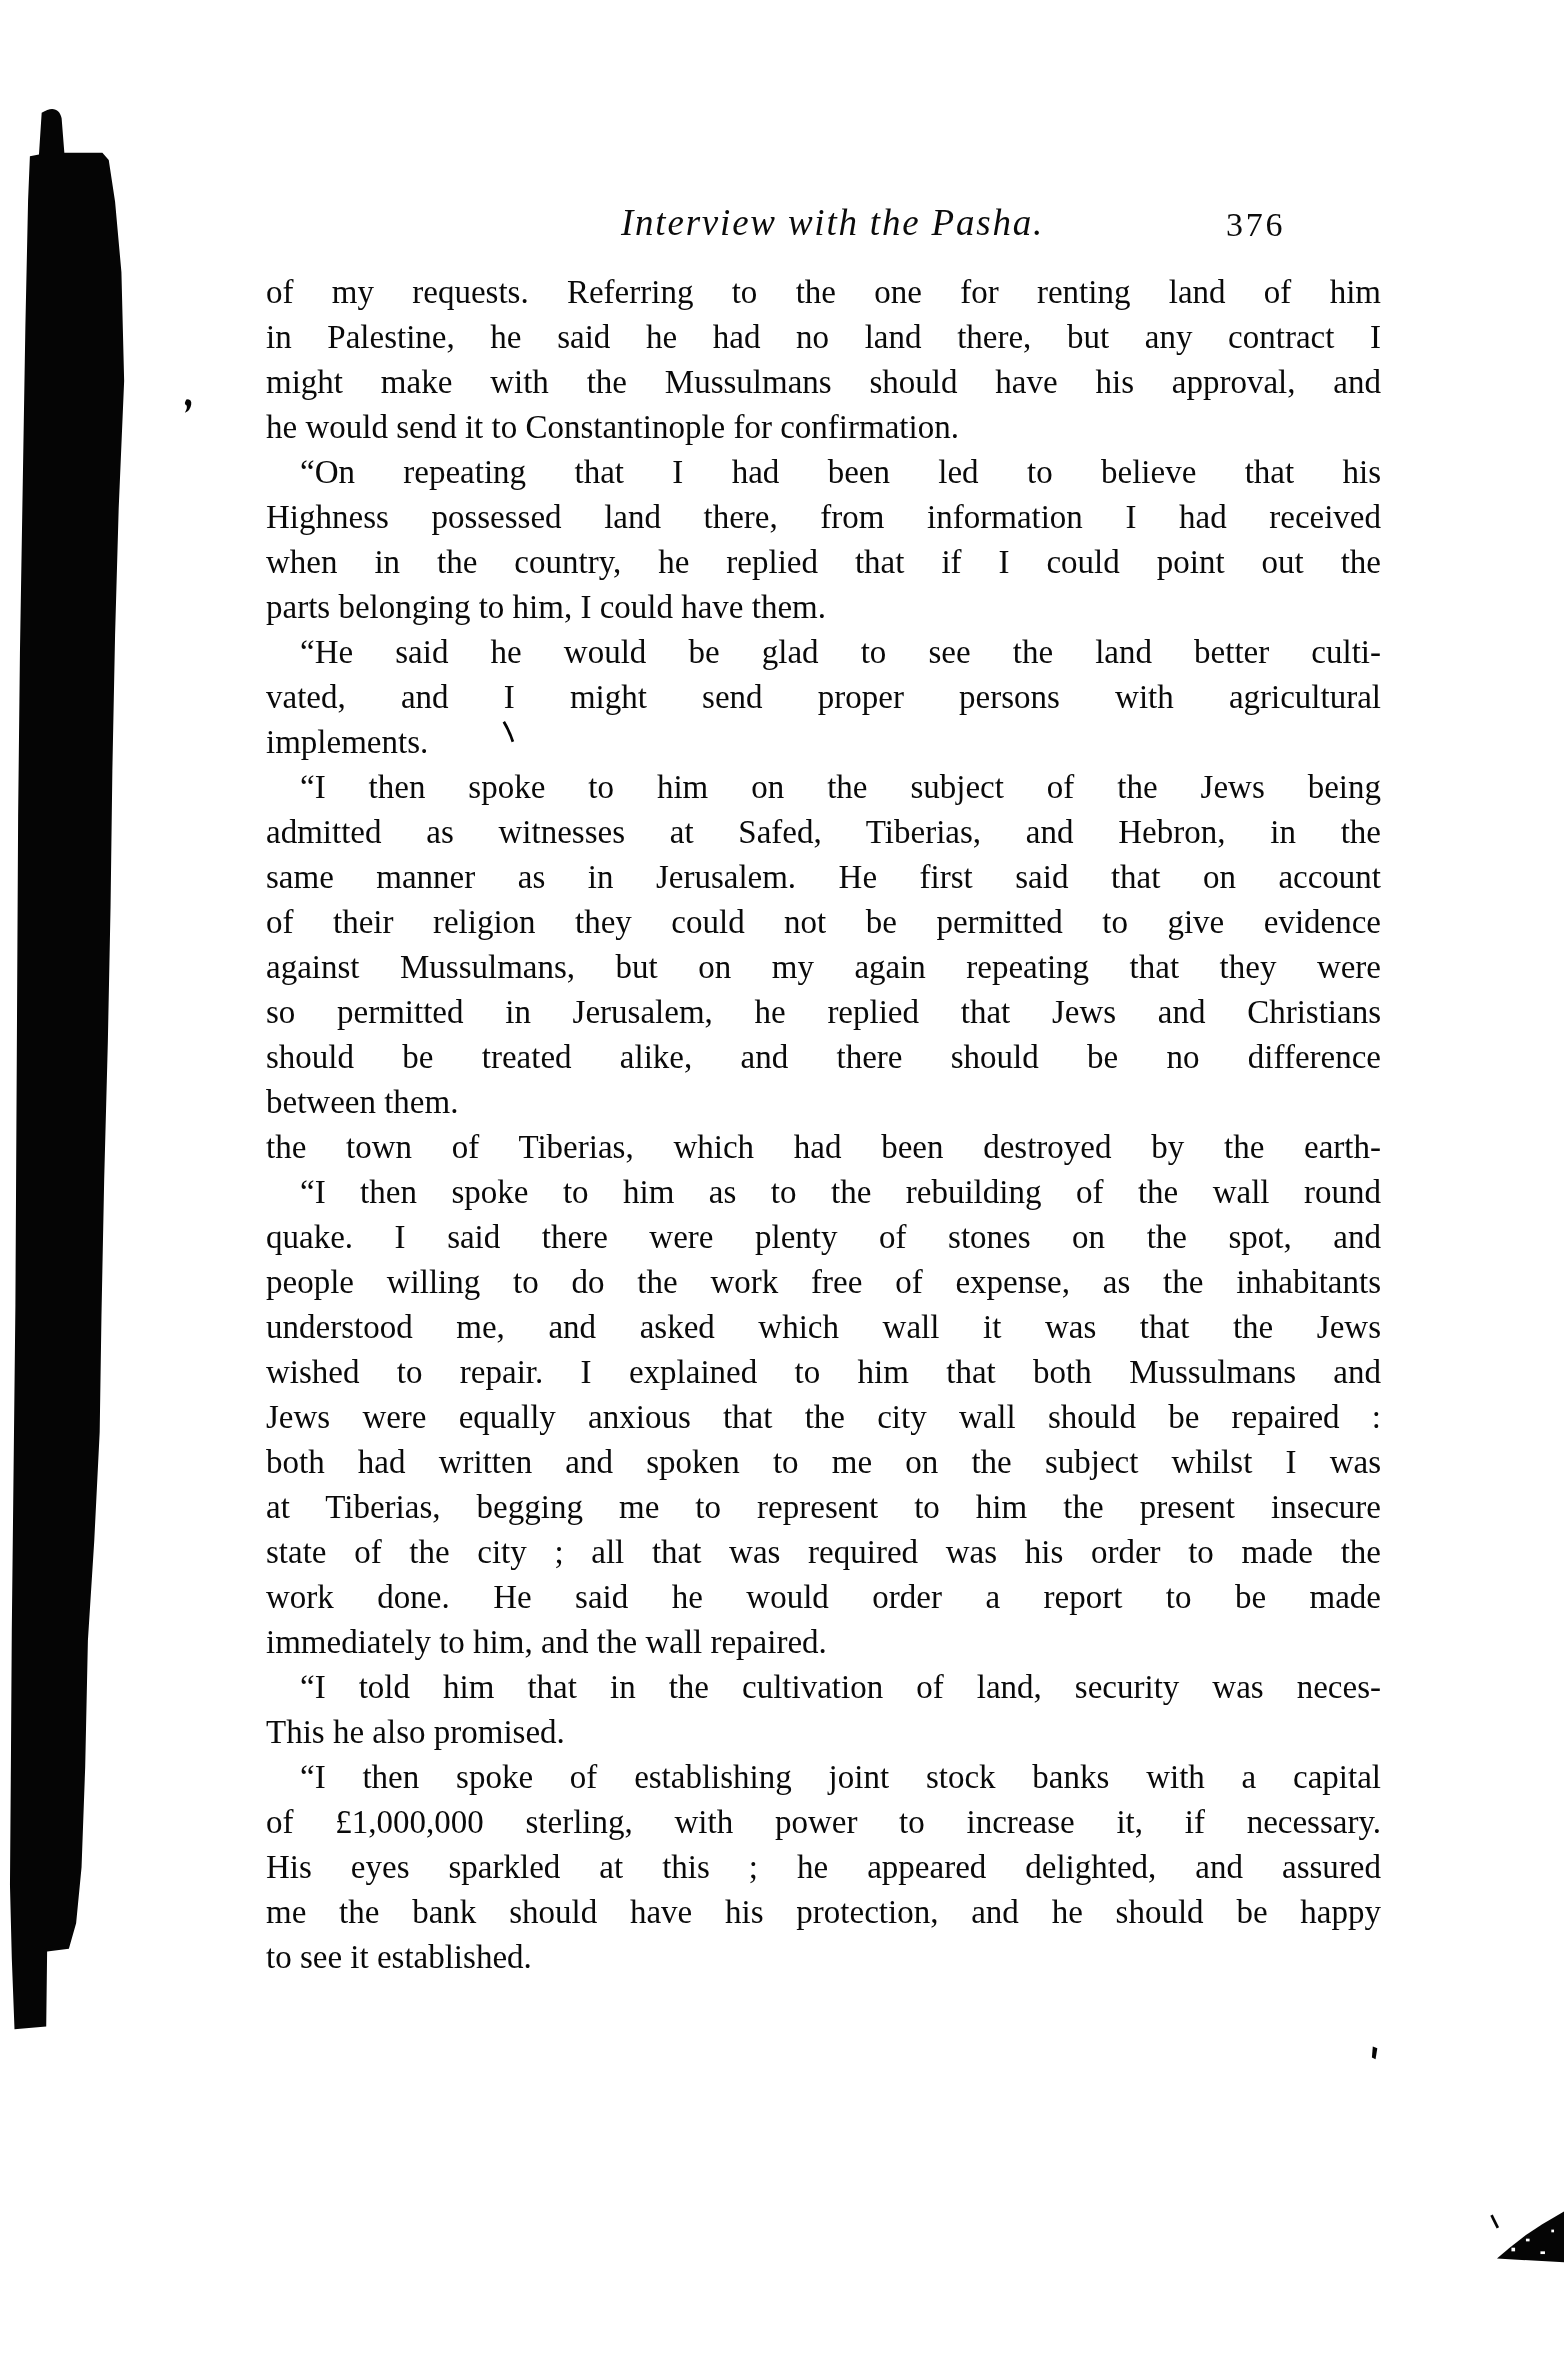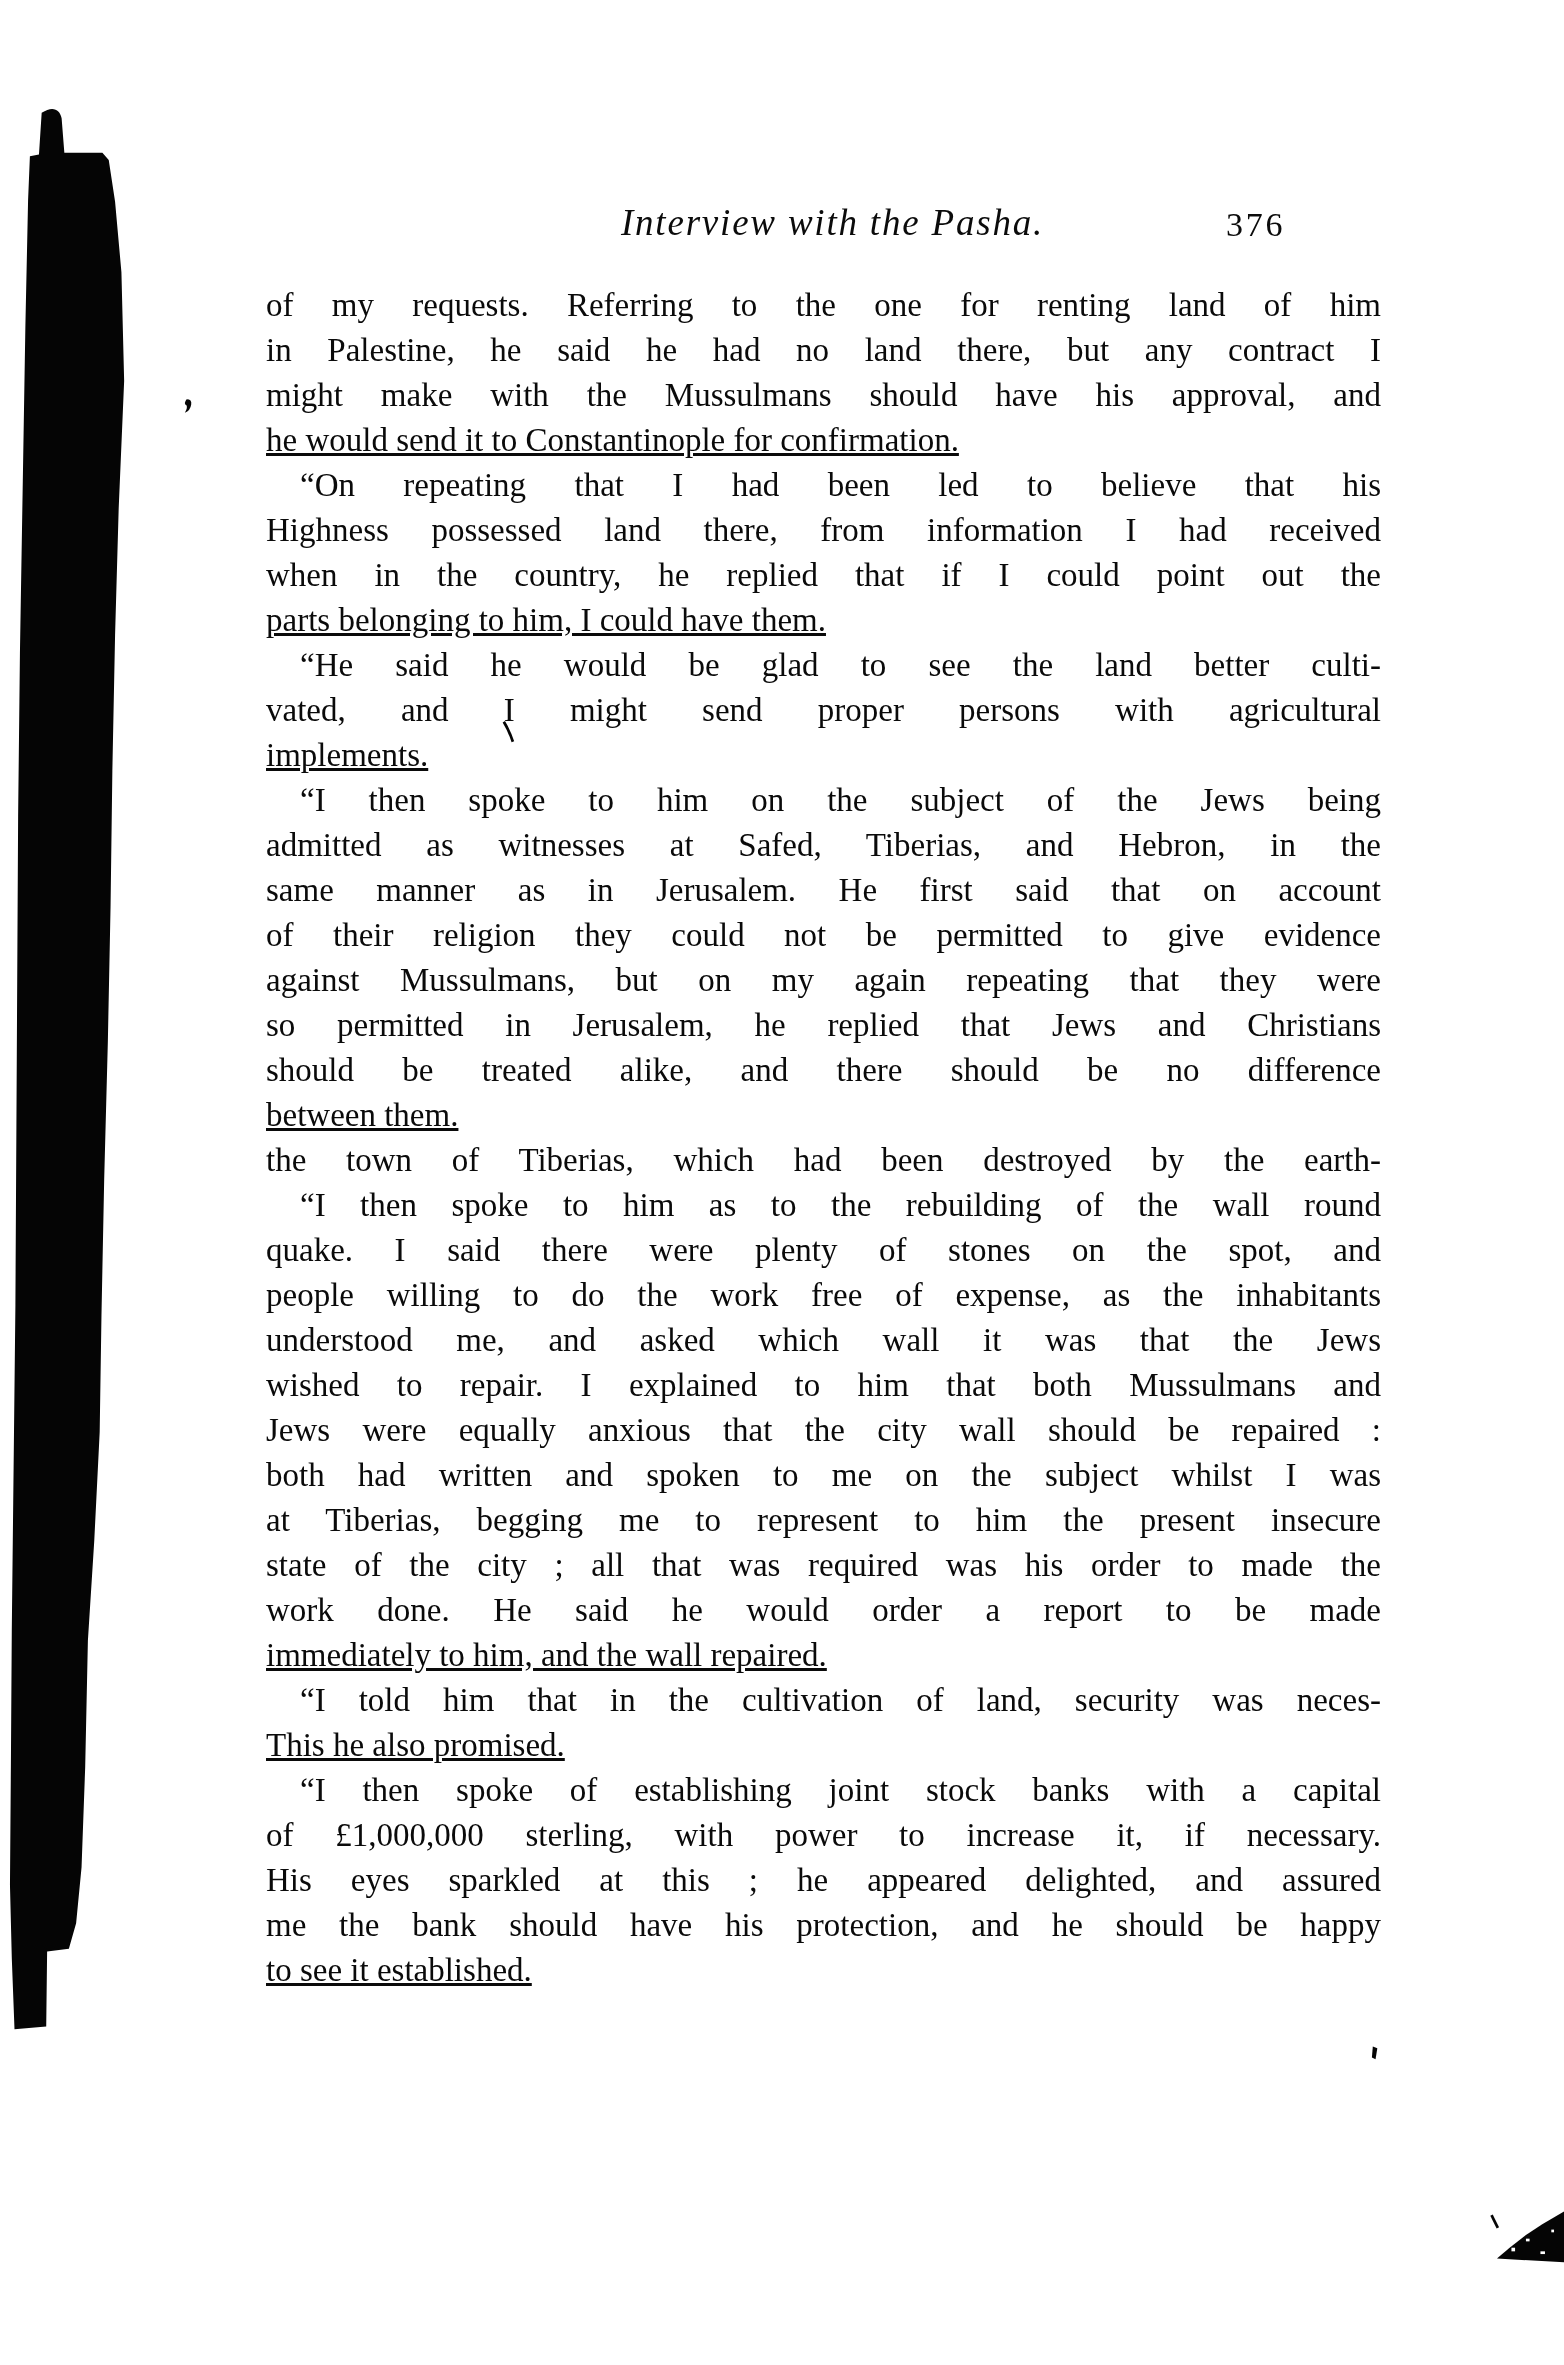--- a/index.html
+++ b/index.html
@@ -25,35 +25,34 @@
     white-space:nowrap;
   }
   .page-number{
     position:absolute;
     left:960px;top:5.4px;
     font-size:34px;
     letter-spacing:2.7px;
   }
   .text-block{
     position:absolute;
-    left:266px;top:283px;width:1115px;
+    left:266px;top:270px;width:1115px;
     font-size:33px;
     line-height:45px;
     color:#0a0a0a;
   }
   .line{
     text-align:justify;
     text-align-last:justify;
     white-space:normal;
     height:45px;
     overflow:visible;
   }
   .line.last{
     text-align-last:left;
-    text-decoration:underline;
   }
   .line.indent{
     padding-left:34px;
   }
   .artifact-layer{
     position:absolute;inset:0;
     pointer-events:none;
   }
 </style>
 </head>

